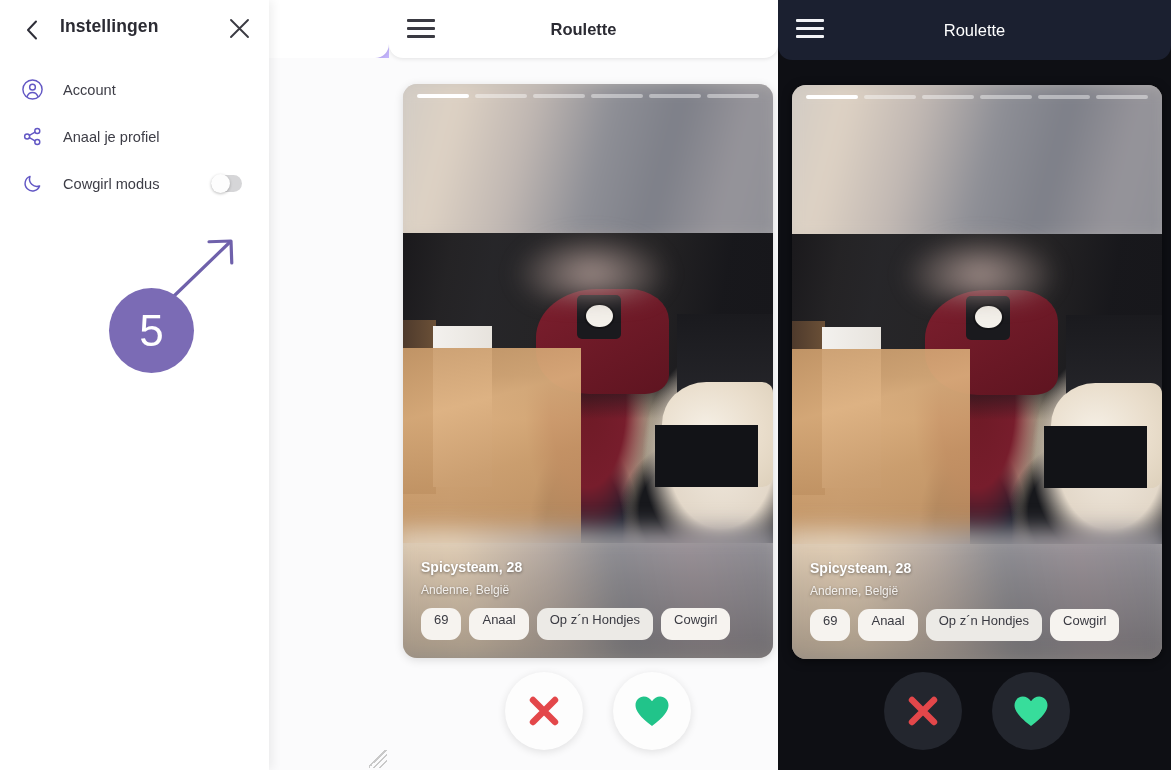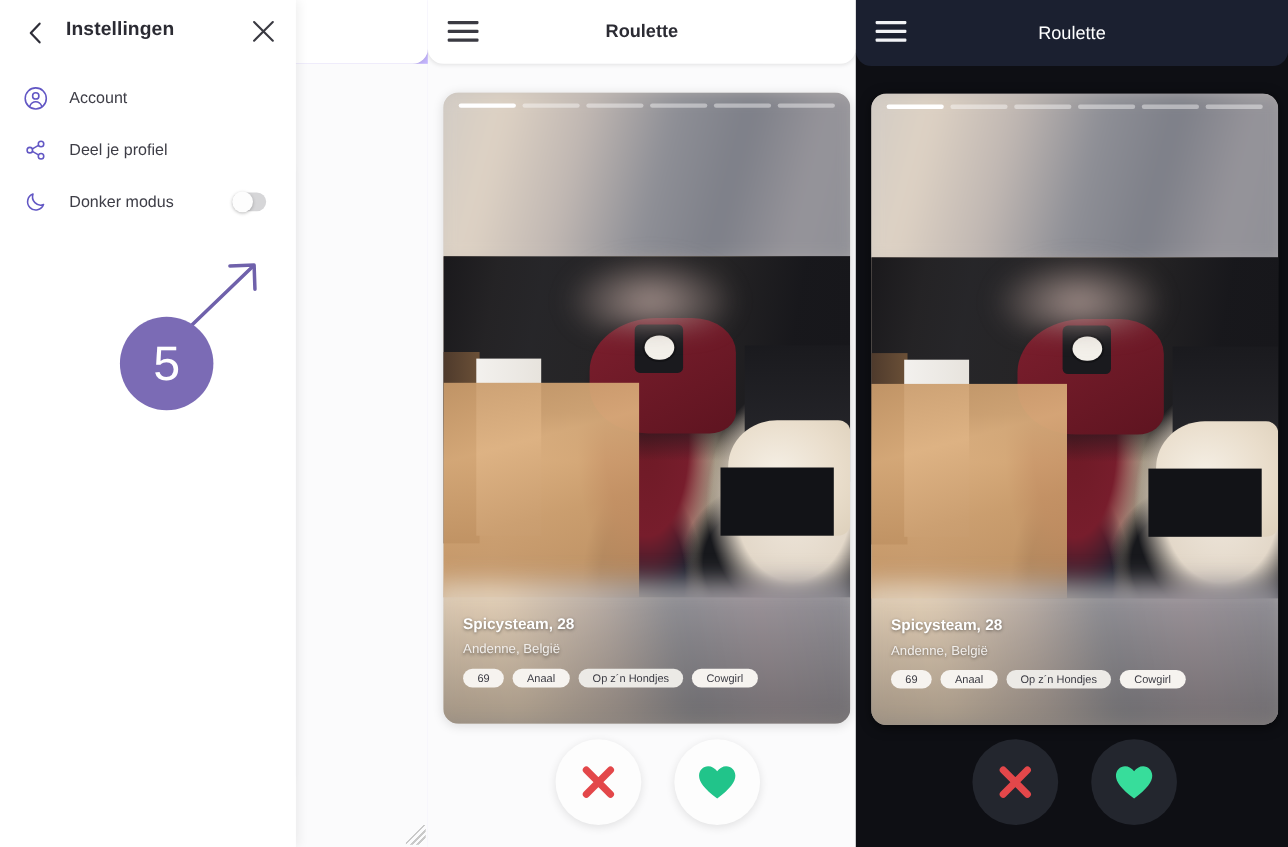--- a/index.html
+++ b/index.html
@@ -238,22 +238,22 @@
   .ov-name {
     font-size:14px; font-weight:bold; color:#ffffff;
     text-shadow:0 1px 3px rgba(0,0,0,.45);
   }
   .ov-loc {
     margin-top:8px; font-size:12px; color:#f2efec;
     text-shadow:0 1px 3px rgba(0,0,0,.45);
   }
   .ov-tags { margin-top:11px; display:flex; gap:8px; }
   .tag {
-    background:#f6f3ef; color:#3a3a42; font-size:10px;
-    border-radius:11px; padding:4px 13px 2px 13px; white-space:nowrap;
+    background:#f6f3ef; color:#3a3a42; font-size:13px;
+    border-radius:11px; padding:4px 13px 13px 13px; white-space:nowrap;
   }
   .tag.wide { background:#eceae6; }
 
   .icon-x svg, .icon-heart svg { display:block; }
 </style>
 </head>
 <body>
 
 <div class="stage">
 
@@ -333,30 +333,30 @@
 
         <div class="st-item">
           <span class="st-ic">
             <svg width="23" height="23" viewBox="0 0 24 24" fill="none">
               <circle cx="17" cy="6.2" r="2.6" stroke="#6257c4" stroke-width="1.5"></circle>
               <circle cx="6.4" cy="12" r="2.6" stroke="#6257c4" stroke-width="1.5"></circle>
               <circle cx="17" cy="17.8" r="2.6" stroke="#6257c4" stroke-width="1.5"></circle>
               <path d="M8.8 10.8 14.6 7.5 M8.8 13.2 14.6 16.5" stroke="#6257c4" stroke-width="1.5" stroke-linecap="round"></path>
             </svg>
           </span>
-          <span class="st-lbl">Deel je profiel</span>
+          <span class="st-lbl">Anaal je profiel</span>
         </div>
 
         <div class="st-item">
           <span class="st-ic">
             <svg width="23" height="23" viewBox="0 0 24 24" fill="none">
               <path d="M19.4 14.6A7.8 7.8 0 0 1 9.4 4.6a7.8 7.8 0 1 0 10 10z" stroke="#6257c4" stroke-width="1.5" stroke-linejoin="round"></path>
             </svg>
           </span>
-          <span class="st-lbl">Donker modus</span>
+          <span class="st-lbl">Cowgirl modus</span>
           <span class="st-toggle">
             <span class="knob"></span>
           </span>
         </div>
 
       </div>
     </div>
 
     <svg class="anno-arrow" width="72" height="70" viewBox="0 0 72 70">
       <path d="M4 64 L60 10" stroke="#6f61ab" stroke-width="3.2" stroke-linecap="round" fill="none"></path>

